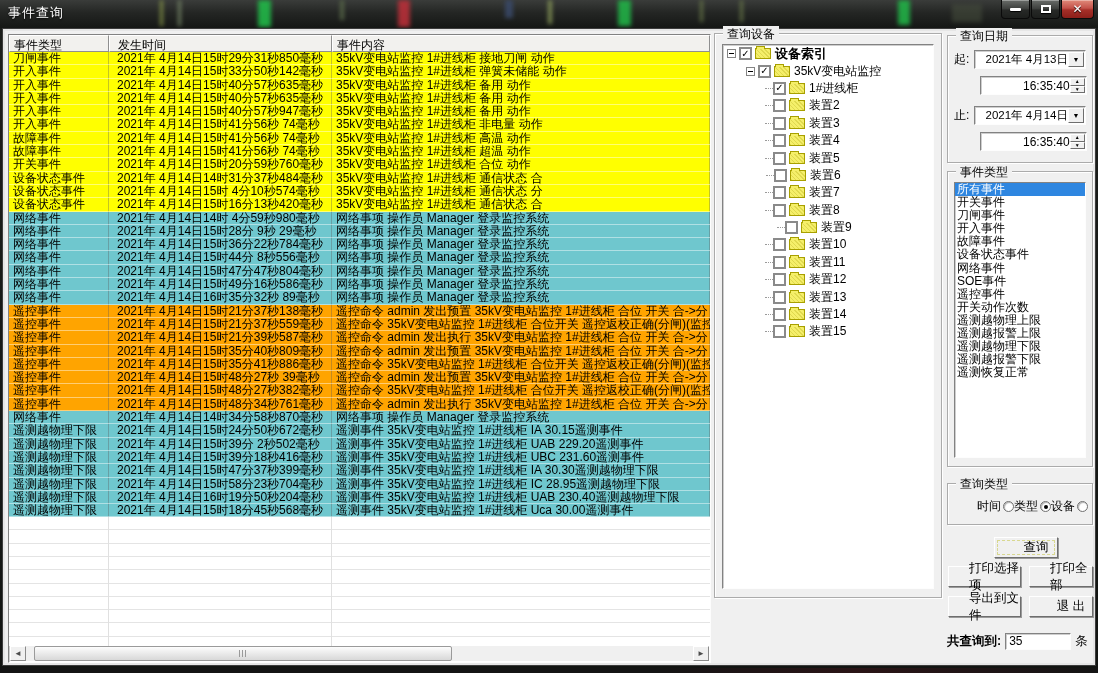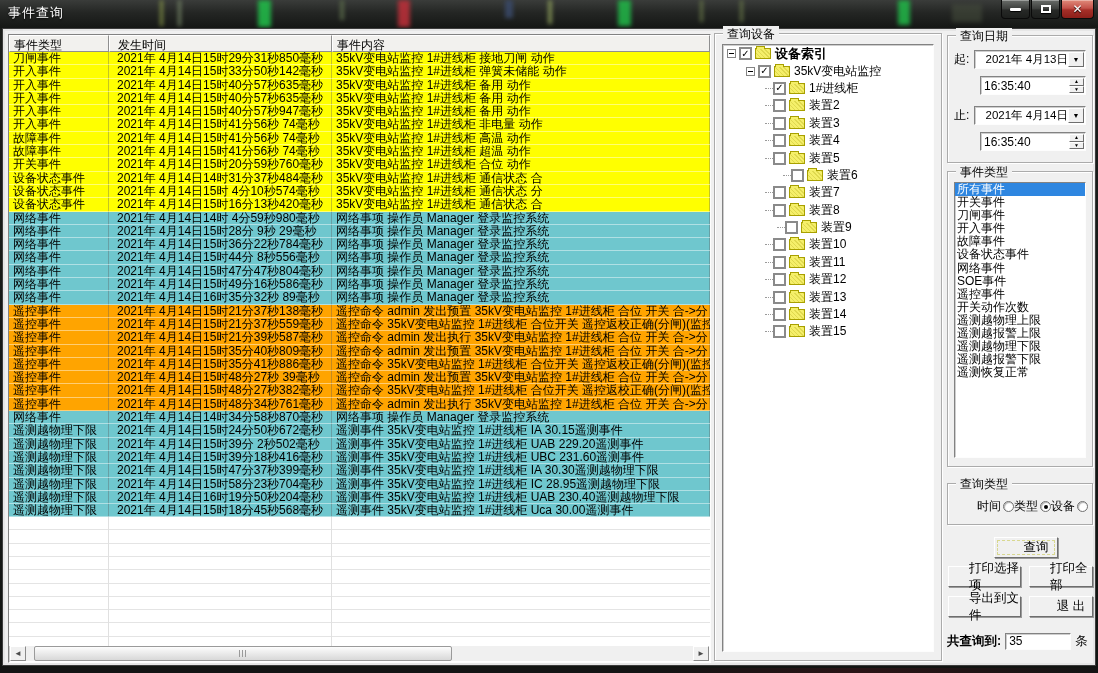--- a/index.html
+++ b/index.html
@@ -49,21 +49,21 @@
   .sb-track { position:relative; flex:1; height:15px; }
   .sb-thumb { position:absolute; left:8px; top:0; width:418px; height:15px; border:1px solid #9a9a9a; border-radius:2px;
     background:linear-gradient(180deg,#fdfdfd,#d8d8d8); display:flex; align-items:center; justify-content:center; }
   .sb-grip { width:8px; height:7px; background:repeating-linear-gradient(90deg,#9a9a9a 0 1px,transparent 1px 3px); }
 
   
   .group { position:absolute; border:1px solid #ABABAB; box-shadow:inset 1px 1px 0 #fff, 1px 1px 0 #fff; }
   .group > .glabel { position:absolute; top:-8px; left:8px; background:#F0F0F0; padding:0 4px; font-size:12px; }
 
   
-  .device-group { left:711px; top:4px; width:228px; height:628px; }
+  .device-group { left:711px; top:4px; width:228px; height:565px; }
   .tree-box { position:absolute; left:7px; top:10px; right:7px; bottom:8px; overflow:hidden; }
   .tree-row { display:flex; align-items:center; height:17.4px; white-space:nowrap; }
   .expander { width:9px; height:9px; border:1px solid #848484; background:#fff; position:relative; flex:0 0 auto; margin-right:3px; }
   .expander::after { content:""; position:absolute; left:1px; right:1px; top:3px; height:1px; background:#000; }
   .dotlead { width:8px; border-top:1px dotted #9a9a9a; flex:0 0 auto; }
   .tcheck { width:13px; height:13px; border:2px solid #8a8a8a; background:#fff; margin-right:3px; flex:0 0 auto;
     display:flex; align-items:center; justify-content:center; font-size:10px; font-weight:bold; color:#000; line-height:1; }
   .folder { width:16px; height:11px; background:#f5ef6a; border:1px solid #a8a000; position:relative; margin-right:4px; flex:0 0 auto;
     background-image:repeating-linear-gradient(45deg, rgba(160,150,0,.25) 0 1px, transparent 1px 3px); }
   .folder::before { content:""; position:absolute; left:0; top:-3px; width:7px; height:2px; background:#f5ef6a; border:1px solid #a8a000; border-bottom:none; }
@@ -74,21 +74,21 @@
   .date-group { left:944px; top:6px; width:146px; height:128px; }
   .drow { position:absolute; left:6px; right:6px; height:19px; display:flex; align-items:center; }
   .dlab { width:26px; font-size:12px; }
   .combo { flex:1; height:19px; background:#fff; border:1px solid; border-color:#828282 #fdfdfd #fdfdfd #828282;
     box-shadow:inset 1px 1px 0 rgba(60,60,60,.25); display:flex; align-items:center; }
   .combo .cv { flex:1; padding-left:11px; font-size:11.5px; white-space:nowrap; overflow:hidden; }
   .drop { width:16px; height:15px; margin-right:1px; background:#F0F0F0; border:1px solid; border-color:#fff #6e6e6e #6e6e6e #fff;
     display:flex; align-items:center; justify-content:center; font-size:7px; color:#000; }
   .spin { height:19px; background:#fff; border:1px solid; border-color:#828282 #fdfdfd #fdfdfd #828282;
     box-shadow:inset 1px 1px 0 rgba(60,60,60,.25); display:flex; align-items:center; }
-  .spin .cv { flex:1; padding-left:3px; font-size:12px; }
+  .spin .cv { flex:1; padding-left:3px; font-size:12px;margin-left:39px; }
   .spinbtns { width:15px; margin-right:1px; display:flex; flex-direction:column; }
   .spinbtns span { height:7.5px; background:#F0F0F0; border:1px solid; border-color:#fff #6e6e6e #6e6e6e #fff;
     display:flex; align-items:center; justify-content:center; font-size:5px; color:#000; line-height:1; }
   .indent26 { margin-left:26px; }
 
   .evtype-group { left:944px; top:142px; width:146px; height:296px; }
   .listbox { position:absolute; left:6px; top:10px; right:6px; bottom:8px; overflow:hidden; }
   .li { height:13.1px; line-height:13.5px; font-size:12px; padding-left:2px; white-space:nowrap; overflow:hidden; cursor:default; }
   .li.selected { background:var(--sel-blue); color:#fff; }
 
@@ -382,21 +382,21 @@
             <span class="tcheck"></span>
             <span class="folder"></span>
             <span class="tree-label">装置4</span>
           </div>
           <div class="tree-row" style="padding-left: 42px;">
             <span class="dotlead"></span>
             <span class="tcheck"></span>
             <span class="folder"></span>
             <span class="tree-label">装置5</span>
           </div>
-          <div class="tree-row" style="padding-left: 60px;">
+          <div class="tree-row" style="padding-left: 43px;">
             <span class="dotlead"></span>
             <span class="tcheck"></span>
             <span class="folder"></span>
             <span class="tree-label">装置6</span>
           </div>
           <div class="tree-row" style="padding-left: 42px;">
             <span class="dotlead"></span>
             <span class="tcheck"></span>
             <span class="folder"></span>
             <span class="tree-label">装置7</span>

